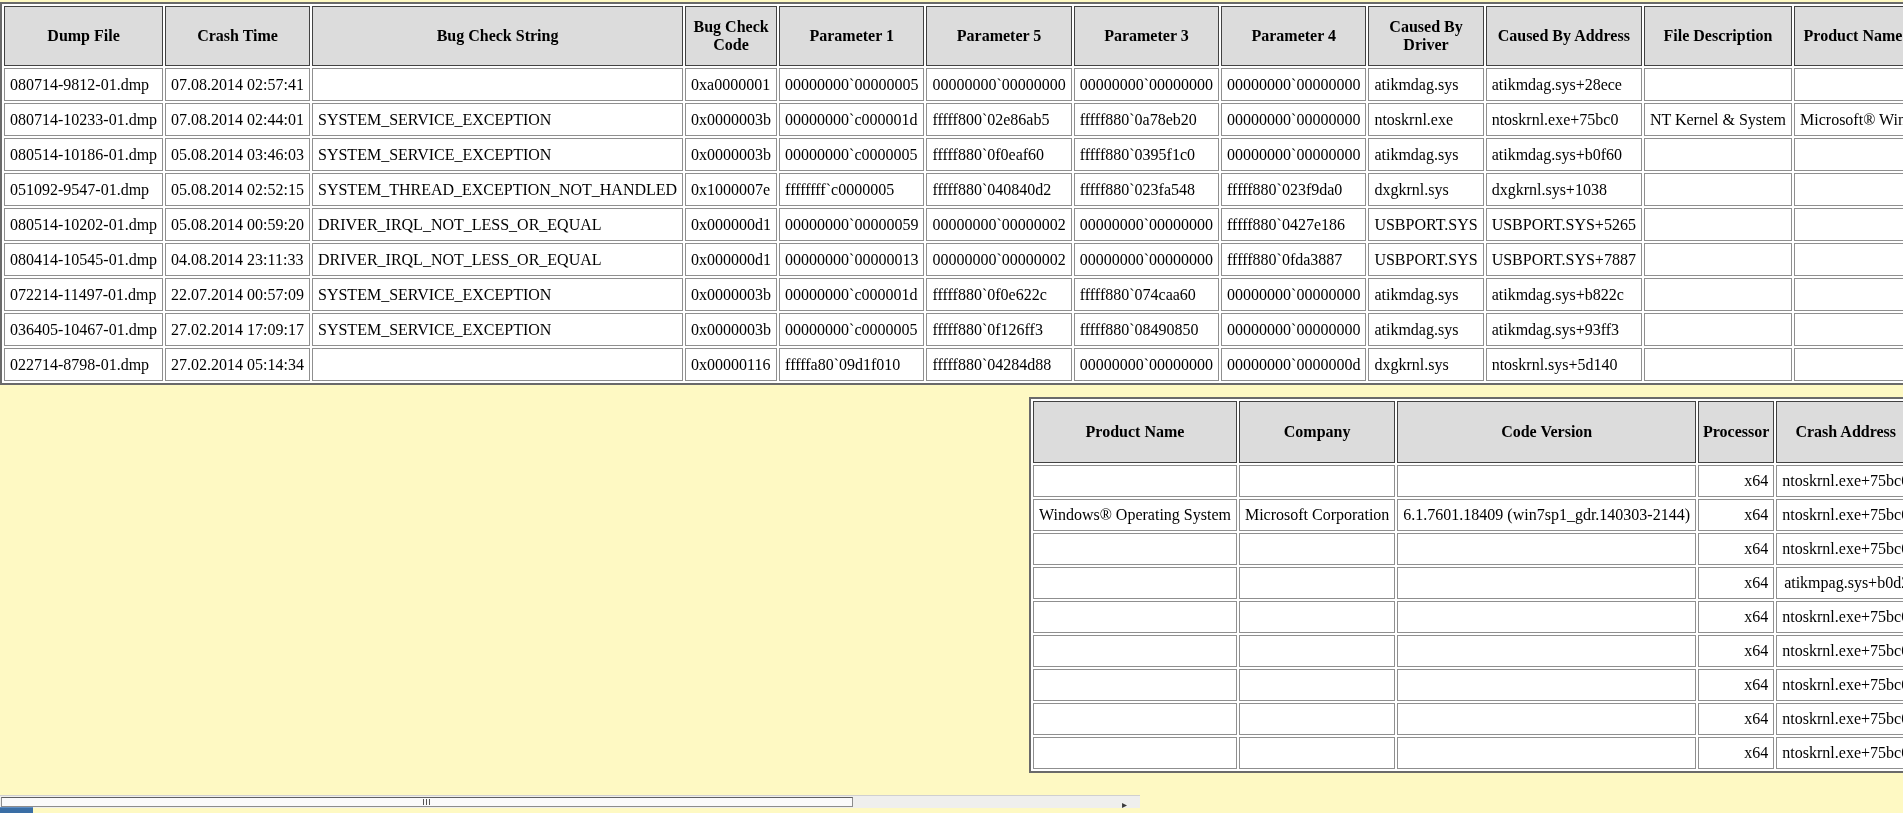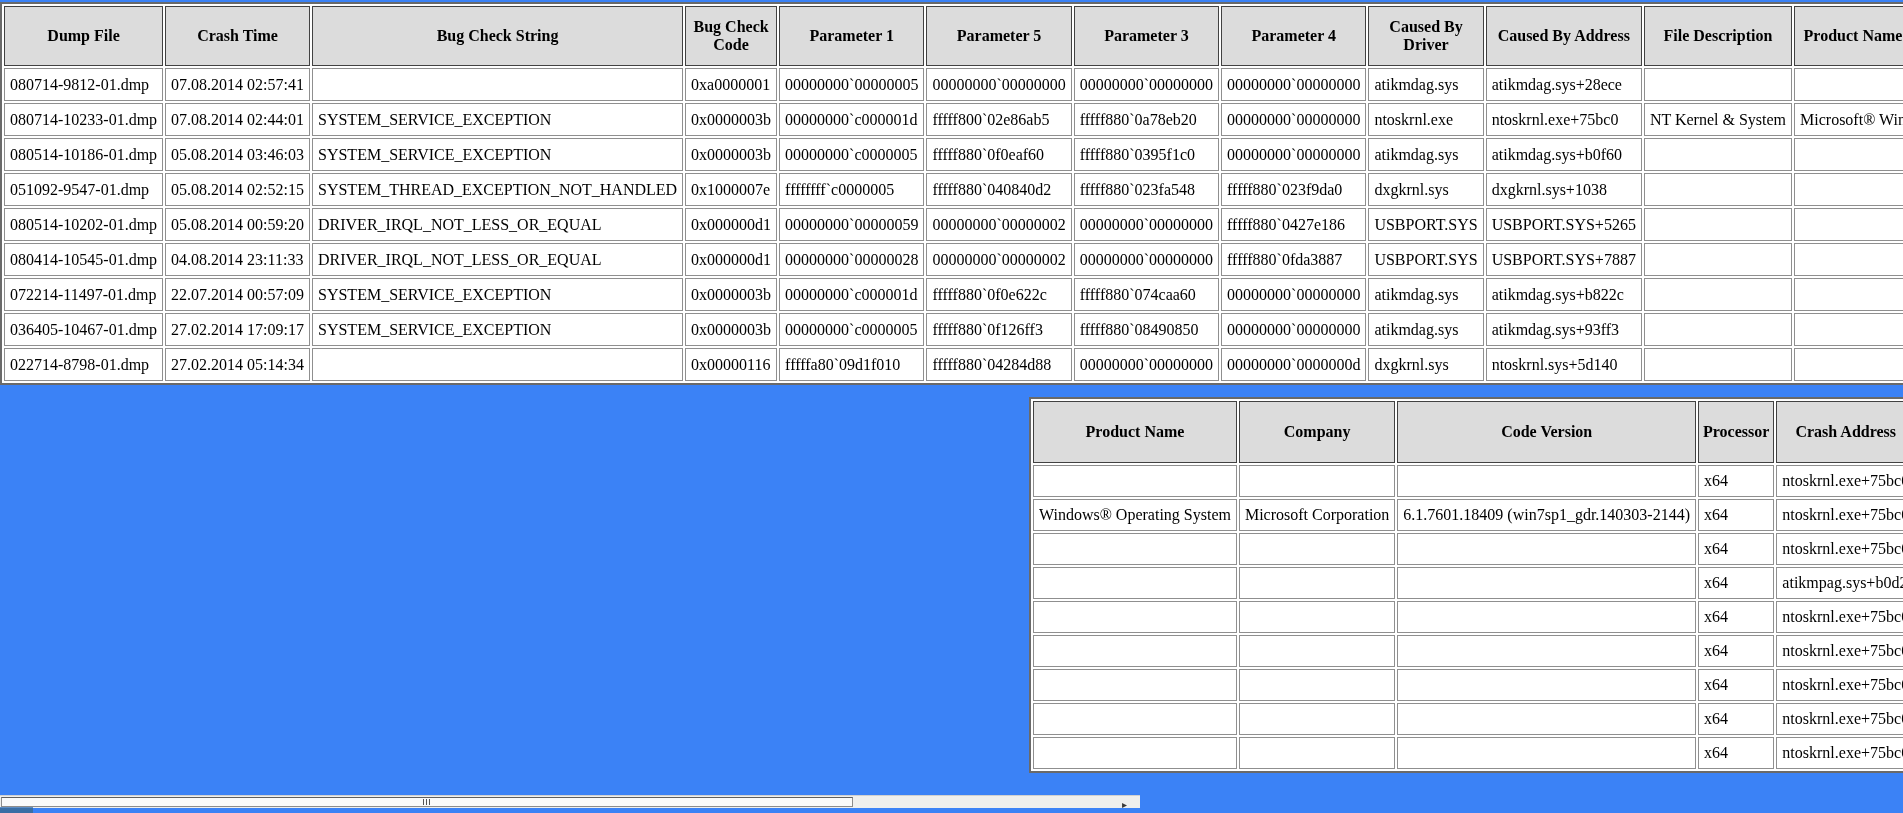--- a/index.html
+++ b/index.html
@@ -1,18 +1,18 @@
 <!DOCTYPE html>
 <html><head>
 <meta charset="utf-8">
 <style>
   html,body { margin:0; padding:0; background:#fff; }
   .screen {
     position:relative; width:1903px; height:813px;
-    overflow:hidden; background:#3b82f6;
+    overflow:hidden; background:#fef9c3;
     font-family:"Liberation Serif", serif;
   }
   table.report-table {
     border-collapse:separate; border-spacing:2px;
     border:2px solid #6a6a6a; background:#ffffff;
     table-layout:fixed; position:absolute;
     font-family:"Liberation Serif", serif; font-size:16px; color:#000;
   }
   table.report-table th {
     background:#dcdcdc; border:1px solid #424242;
@@ -24,21 +24,21 @@
     background:#ffffff; border:1px solid #8f8f8f;
     text-align:left; vertical-align:middle;
     padding:0 5px; box-sizing:border-box;
     white-space:nowrap; overflow:hidden; font-size:16px;
   }
   #main-table { left:0px; top:2px; }
   #main-table th { height:60px; }
   #main-table td { height:33px; }
   #detail-table { left:1029px; top:397px; }
   #detail-table th { height:62px; }
-  #detail-table td { height:32px; }
+  #detail-table td { height:32px;text-align:right; }
 
   .hscroll {
     position:absolute; left:0; top:795px; width:1140px; height:13px;
     background:#efefed; border-top:1px solid #d0d0d0; box-sizing:border-box;
   }
   .hscroll-thumb {
     position:absolute; left:1px; top:1px; width:852px; height:10px;
     background:#fafafa; border:1px solid #8c8c8c; border-top-color:#5f5f5f;
     box-sizing:border-box;
   }
@@ -161,21 +161,21 @@
           <td>USBPORT.SYS</td>
           <td>USBPORT.SYS+5265</td>
           <td></td>
           <td></td>
         </tr>
         <tr>
           <td>080414-10545-01.dmp</td>
           <td>04.08.2014 23:11:33</td>
           <td>DRIVER_IRQL_NOT_LESS_OR_EQUAL</td>
           <td>0x000000d1</td>
-          <td>00000000`00000028</td>
+          <td>00000000`00000013</td>
           <td>00000000`00000002</td>
           <td>00000000`00000000</td>
           <td>fffff880`0fda3887</td>
           <td>USBPORT.SYS</td>
           <td>USBPORT.SYS+7887</td>
           <td></td>
           <td></td>
         </tr>
         <tr>
           <td>072214-11497-01.dmp</td>

